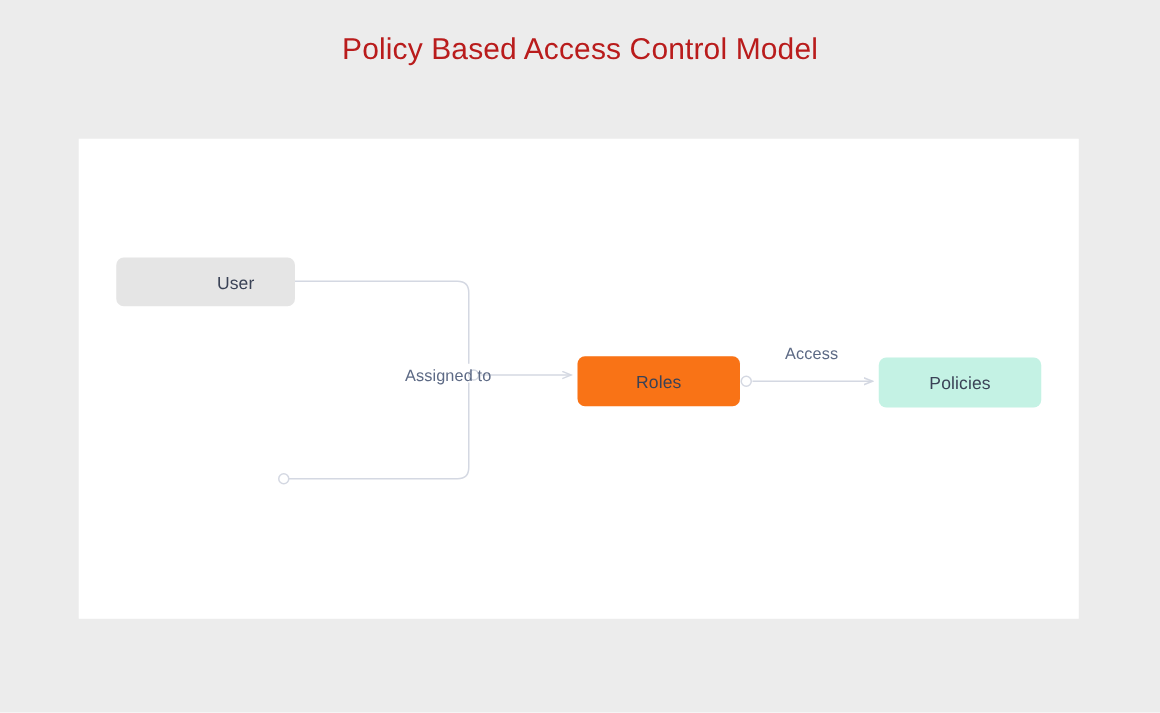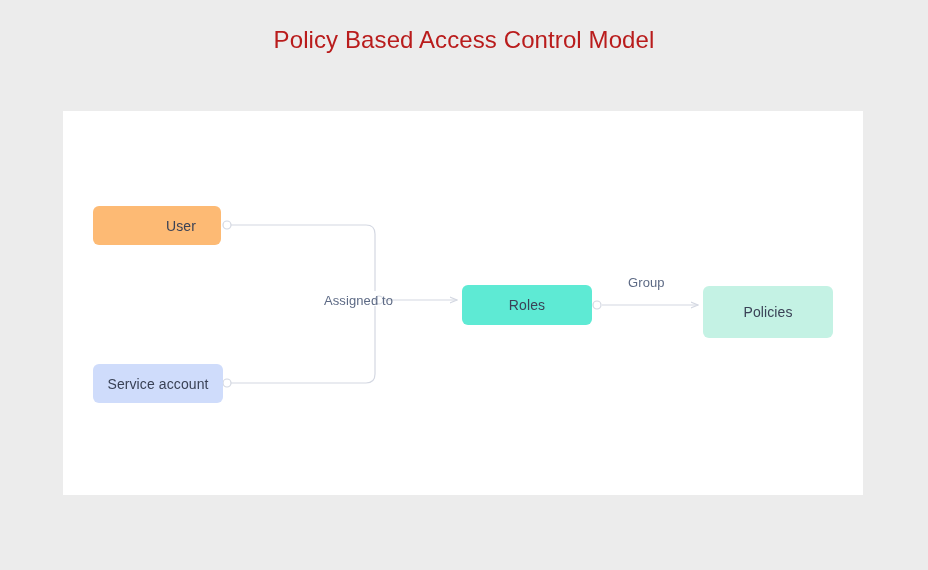--- a/index.html
+++ b/index.html
@@ -48,44 +48,44 @@
     align-items: center;
     justify-content: center;
     font-size: 14px;
     color: #3a4256;
     letter-spacing: 0.1px;
     user-select: none;
   }
   .node-user {
     left: 30px;
     top: 95px;
-    width: 128px;
+    width: 143px;
     height: 39px;
-    background: #fdba74;
+    background: #e5e5e5;
     padding-left: 48px;
   }
   .node-service-account {
     left: 30px;
     top: 253px;
     width: 130px;
     height: 39px;
     background: #cfdcfb;
   }
   .node-roles {
     left: 399px;
     top: 174px;
     width: 130px;
     height: 40px;
-    background: #5eead4;
+    background: #f97316;
   }
   .node-policies {
     left: 640px;
     top: 175px;
     width: 130px;
-    height: 52px;
+    height: 40px;
     background: #c4f2e4;
   }
   .edge-label {
     position: absolute;
     font-size: 13px;
     color: #5d6a85;
     letter-spacing: 0.1px;
     white-space: nowrap;
     user-select: none;
   }
@@ -124,29 +124,26 @@
     <circle cx="164" cy="114" r="4" fill="#ffffff" stroke="#d4d8e2" stroke-width="1.2"></circle>
     <circle cx="164" cy="272" r="4" fill="#ffffff" stroke="#d4d8e2" stroke-width="1.2"></circle>
     <circle cx="316" cy="189" r="4" fill="#ffffff" stroke="#d4d8e2" stroke-width="1.2"></circle>
     <circle cx="534" cy="194" r="4" fill="#ffffff" stroke="#d4d8e2" stroke-width="1.2"></circle>
   </svg>
 
   <div class="node node-user">
     <span>User</span>
   </div>
 
-  <div class="node node-service-account">
-    <span>Service account</span>
-  </div>
 
   <div class="node node-roles">
     <span>Roles</span>
   </div>
 
   <div class="node node-policies">
     <span>Policies</span>
   </div>
 
   <div class="edge-label edge-label-assigned-to">Assigned to</div>
 
-  <div class="edge-label edge-label-group">Group</div>
+  <div class="edge-label edge-label-group">Access</div>
 
 </div>
 
 </body></html>

